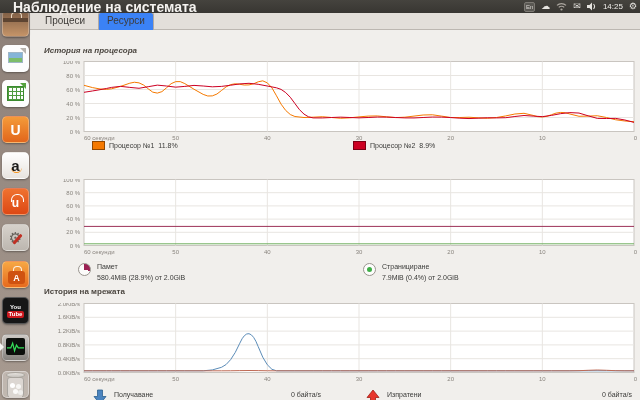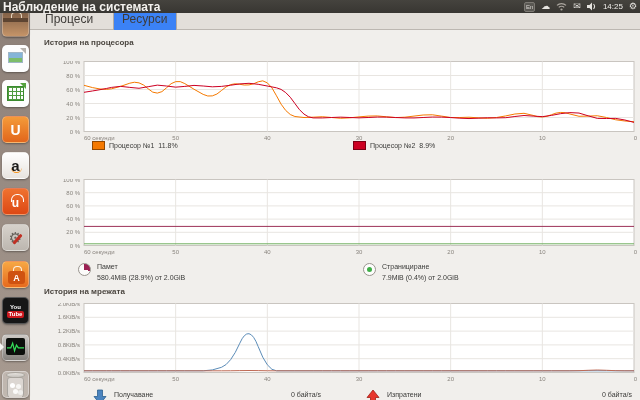--- a/index.html
+++ b/index.html
@@ -2,21 +2,21 @@
 <html><head>
 <meta charset="utf-8">
 <style>
   html,body{margin:0;padding:0;}
   *{box-sizing:border-box;}
   body{font-family:"Liberation Sans","DejaVu Sans",sans-serif;}
   .screen{position:relative;width:640px;height:400px;overflow:hidden;background:#f1efec;}
 
   
   .panel{position:absolute;left:0;top:0;width:640px;height:13px;background:linear-gradient(#45433e,#383632);display:flex;align-items:center;z-index:30;}
-  .panel-title{color:#f4f2ef;font-size:12px;font-weight:bold;margin-left:3px;white-space:nowrap;}
+  .panel-title{color:#f4f2ef;font-size:14px;font-weight:bold;margin-left:13px;white-space:nowrap;}
   .indicators{position:absolute;right:3px;top:0;height:13px;display:flex;align-items:center;gap:6px;}
   .kbd-badge{display:inline-block;font-size:6px;line-height:8px;color:#dcd9d4;background:#5a5853;border:1px solid #7d7a74;border-radius:2px;padding:0 1px;}
   .pico{display:inline-flex;align-items:center;justify-content:center;}
   .pglyph{color:#e6e4e0;font-size:9px;line-height:9px;}
   .clock{color:#efedea;font-size:8px;}
 
   
   .launcher{position:absolute;left:0;top:13px;width:30px;height:387px;background:linear-gradient(#8d8078,#9c8f86 60%,#a89b91);z-index:20;}
   .litem{position:absolute;left:2px;width:27px;height:27px;border-radius:5px;border:1px solid rgba(255,255,255,.28);box-shadow:0 1px 2px rgba(0,0,0,.35);overflow:hidden;}
   .ic-suitcase{background:linear-gradient(#7c5c44,#c59468);}
@@ -46,26 +46,26 @@
   .ic-sysmon .scr{position:absolute;left:3px;top:3px;right:3px;bottom:5px;background:#0c0f0c;border-radius:2px;display:flex;align-items:center;justify-content:center;}
   .ic-trash{background:rgba(240,238,235,.35);border-color:rgba(255,255,255,.4);}
   .ic-trash .lid{position:absolute;left:3px;top:0;right:3px;height:6px;background:linear-gradient(#e7e3de,#c6c2bd);border:1px solid #aaa69f;border-radius:50%;}
   .ic-trash .bodyc{position:absolute;left:4px;top:5px;right:4px;bottom:-2px;background:rgba(226,223,219,.8);border:1px solid #a8a49f;border-radius:3px 3px 5px 5px;}
   .ic-trash .blob{position:absolute;left:7px;top:11px;width:5px;height:5px;border-radius:50%;background:#fff;box-shadow:6px 1px 0 #f6f5f3,3px 6px 0 #fbfaf9,8px 7px 0 #efeeec;}
   .run-arrow{position:absolute;left:0;width:0;height:0;border-left:4px solid #f5f4f2;border-top:4px solid transparent;border-bottom:4px solid transparent;z-index:25;}
 
   
   .window{position:absolute;left:30px;top:13px;width:610px;height:387px;background:#f1efec;}
   .tabbar{position:absolute;left:0;top:0;width:100%;height:17px;background:#e3dfda;border-bottom:1px solid #bcb7b1;display:flex;align-items:flex-end;padding-left:6px;}
-  .tab{font-size:12px;color:#3e3b38;padding:2px 8px 3px 8px;border:1px solid transparent;border-bottom:none;border-radius:3px 3px 0 0;margin-right:11px;white-space:nowrap;}
+  .tab{font-size:10px;color:#3e3b38;padding:2px 8px 3px 8px;border:1px solid transparent;border-bottom:none;border-radius:3px 3px 0 0;margin-right:4px;white-space:nowrap;}
   .tab.active{background:#3b82f6;border-color:#b2aaa2;position:relative;top:1px;padding-bottom:4px;}
 
   .content{position:absolute;left:0;top:17px;width:610px;height:370px;}
   .sec-title{position:absolute;left:14px;font-size:8px;font-weight:bold;color:#4a453f;white-space:nowrap;}
-  .t-cpu{top:8px;} .t-mem{top:133px;} .t-net{top:257px;}
+  .t-cpu{top:16px;font-style:italic;} .t-mem{top:133px;} .t-net{top:257px;}
   .plot{position:absolute;left:0;width:610px;}
   .plot-cpu{top:31px;height:82px;}
   .plot-mem{top:149px;height:78px;}
   .plot-net{top:273px;height:81px;}
   .tick{font-size:6px;fill:#8a857f;}
 
   .legend{position:absolute;left:0;width:610px;}
   .legend-cpu{top:111px;height:15px;}
   .cpu-li{position:absolute;display:flex;align-items:center;gap:4px;font-size:7px;color:#3a3a38;}
   .swatch{display:inline-block;width:13px;height:9px;border:1px solid rgba(0,0,0,.4);}

